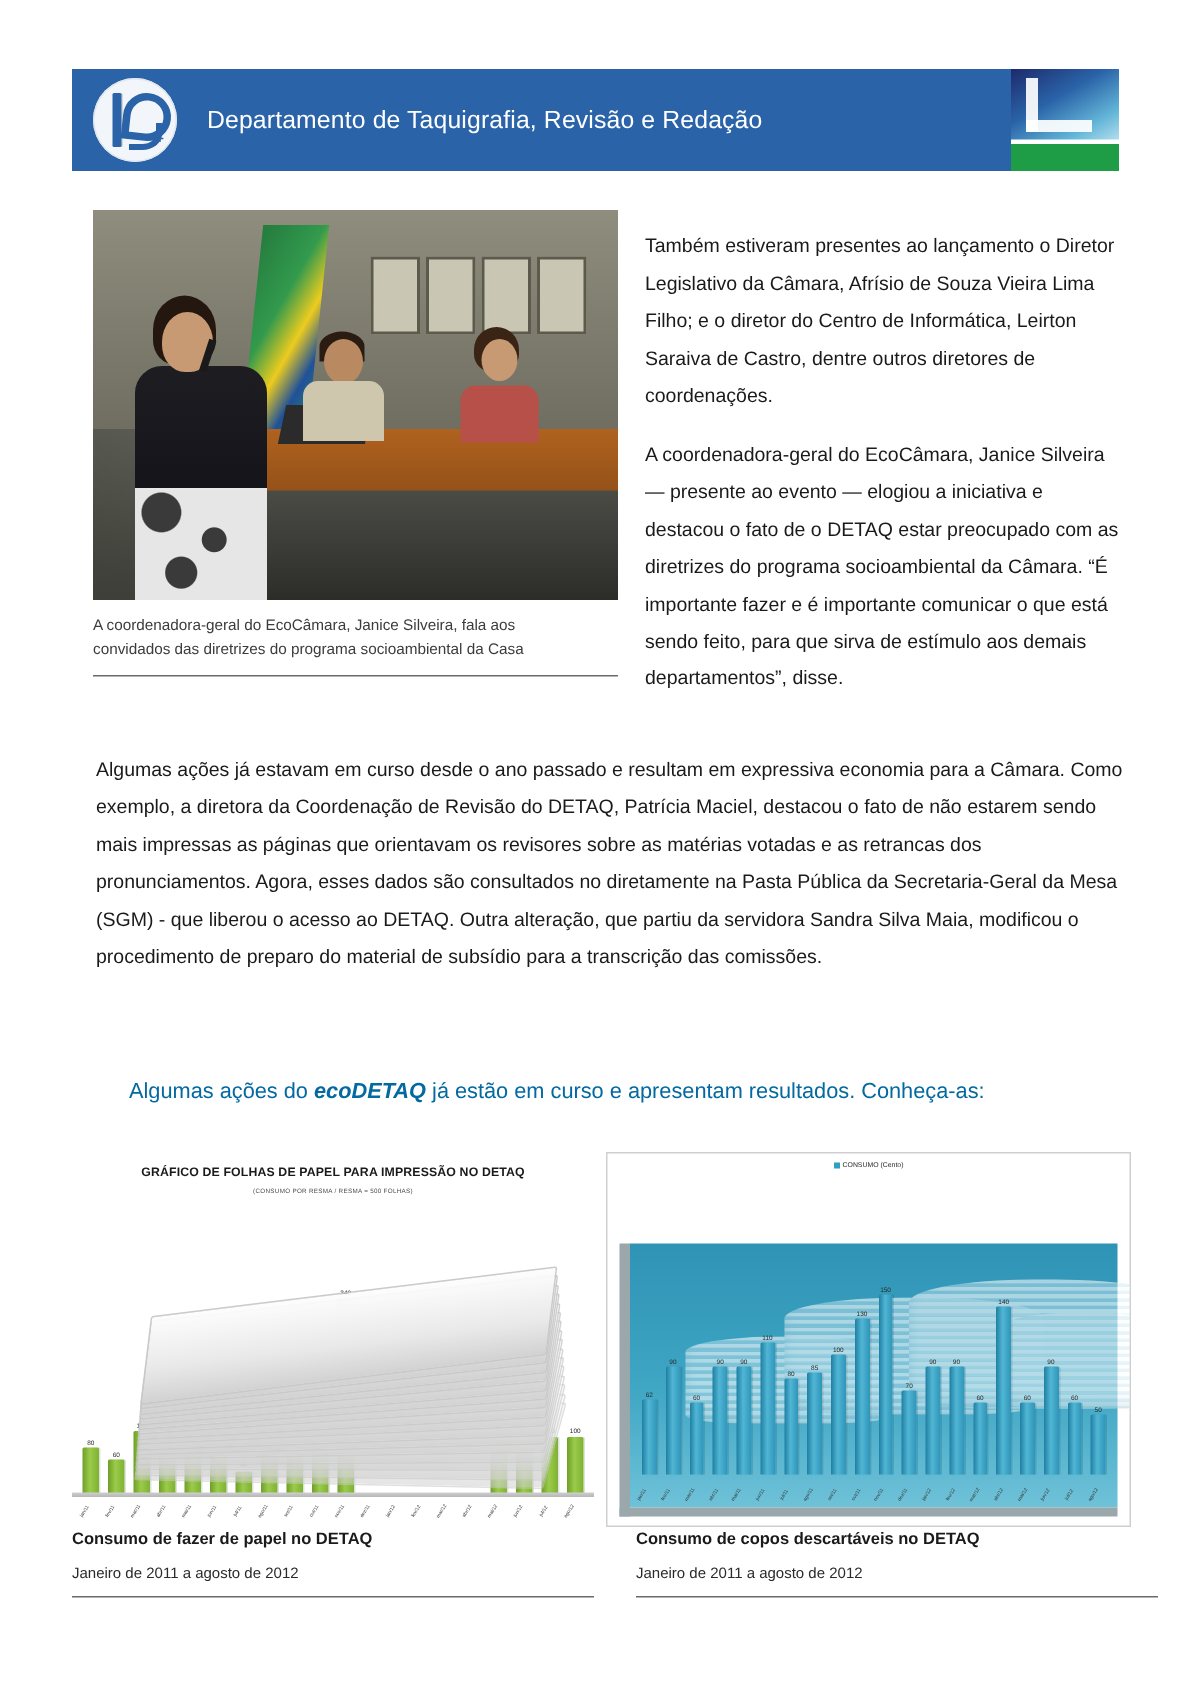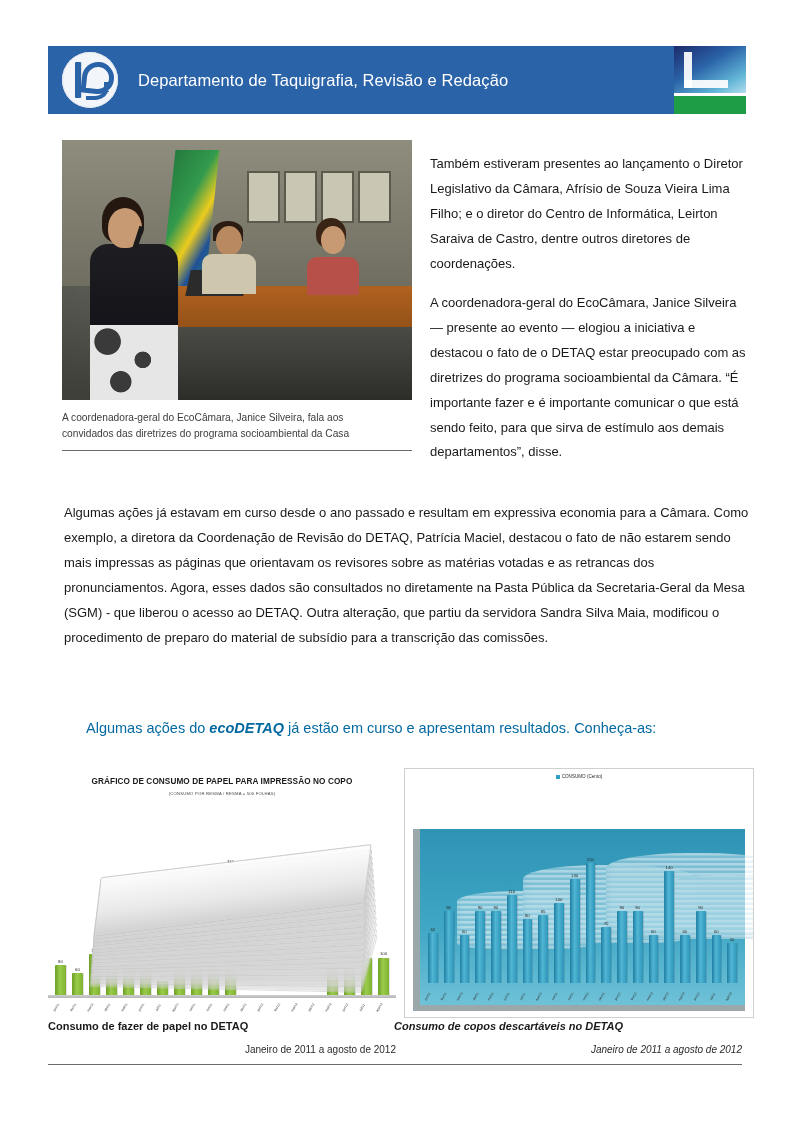--- a/index.html
+++ b/index.html
@@ -461,31 +461,30 @@
     line-height: 1;
     margin-top: 6px;
   }
 
   
   .chart-caption {
     position: absolute;
     top: 1020px;
   }
   .cc-left  { left: 48px;  width: 348px; }
-  .cc-right { left: 394px; width: 348px; font-style: italic; }
+  .cc-right { left: 424px; width: 348px; }
   .cc-title {
     font-size: 11px;
     font-weight: bold;
     color: #1a1a1a;
     margin-bottom: 12px;
   }
   .cc-sub {
     font-size: 10px;
     color: #2a2a2a;
-    text-align: right;
   }
   .cc-rule {
     margin-top: 9px;
     border-top: 1.5px solid #6a6a6a;
   }
 </style>
 </head>
 <body>
 
 <div class="page">
@@ -550,21 +549,21 @@
   <div class="body-block">
     <p>Algumas ações já estavam em curso desde o ano passado e resultam em expressiva economia para a Câmara. Como exemplo, a diretora da Coordenação de Revisão do DETAQ, Patrícia Maciel, destacou o fato de não estarem sendo mais impressas as páginas que orientavam os revisores sobre as matérias votadas e as retrancas dos pronunciamentos. Agora, esses dados são consultados no diretamente na Pasta Pública da Secretaria-Geral da Mesa (SGM) - que liberou o acesso ao DETAQ.  Outra alteração, que partiu da servidora Sandra Silva Maia, modificou o procedimento de preparo do material de subsídio para a transcrição das comissões.</p>
   </div>
 
   <div class="green-heading">
     <span>Algumas ações do </span><b>ecoDETAQ</b><span> já estão em curso e apresentam resultados. Conheça-as:</span>
   </div>
 
   <div class="chart-panel chart-left">
     <div class="chart-box">
-      <div class="ch-title">GRÁFICO DE CONSUMO DE PAPEL PARA IMPRESSÃO NO COPO</div>
+      <div class="ch-title">GRÁFICO DE FOLHAS DE PAPEL PARA IMPRESSÃO NO DETAQ</div>
       <div class="ch-subtitle">(CONSUMO POR RESMA / RESMA = 500 FOLHAS)</div>
       <div class="plot plot-left">
         <div class="paper-stack" id="paper-stack">
             <div class="sheet" style="top: 46px; transform: rotate(-7deg) skewX(-14deg); opacity: 0.95; z-index: 20;"></div>
             <div class="sheet" style="top: 49.4px; transform: rotate(-6.45deg) skewX(-14deg); opacity: 0.925; z-index: 19;"></div>
             <div class="sheet" style="top: 52.8px; transform: rotate(-5.9deg) skewX(-14deg); opacity: 0.9; z-index: 18;"></div>
             <div class="sheet" style="top: 56.2px; transform: rotate(-5.35deg) skewX(-14deg); opacity: 0.875; z-index: 17;"></div>
             <div class="sheet" style="top: 59.6px; transform: rotate(-4.8deg) skewX(-14deg); opacity: 0.85; z-index: 16;"></div>
             <div class="sheet" style="top: 63px; transform: rotate(-4.25deg) skewX(-14deg); opacity: 0.825; z-index: 15;"></div>
             <div class="sheet" style="top: 66.4px; transform: rotate(-3.7deg) skewX(-14deg); opacity: 0.8; z-index: 14;"></div>

